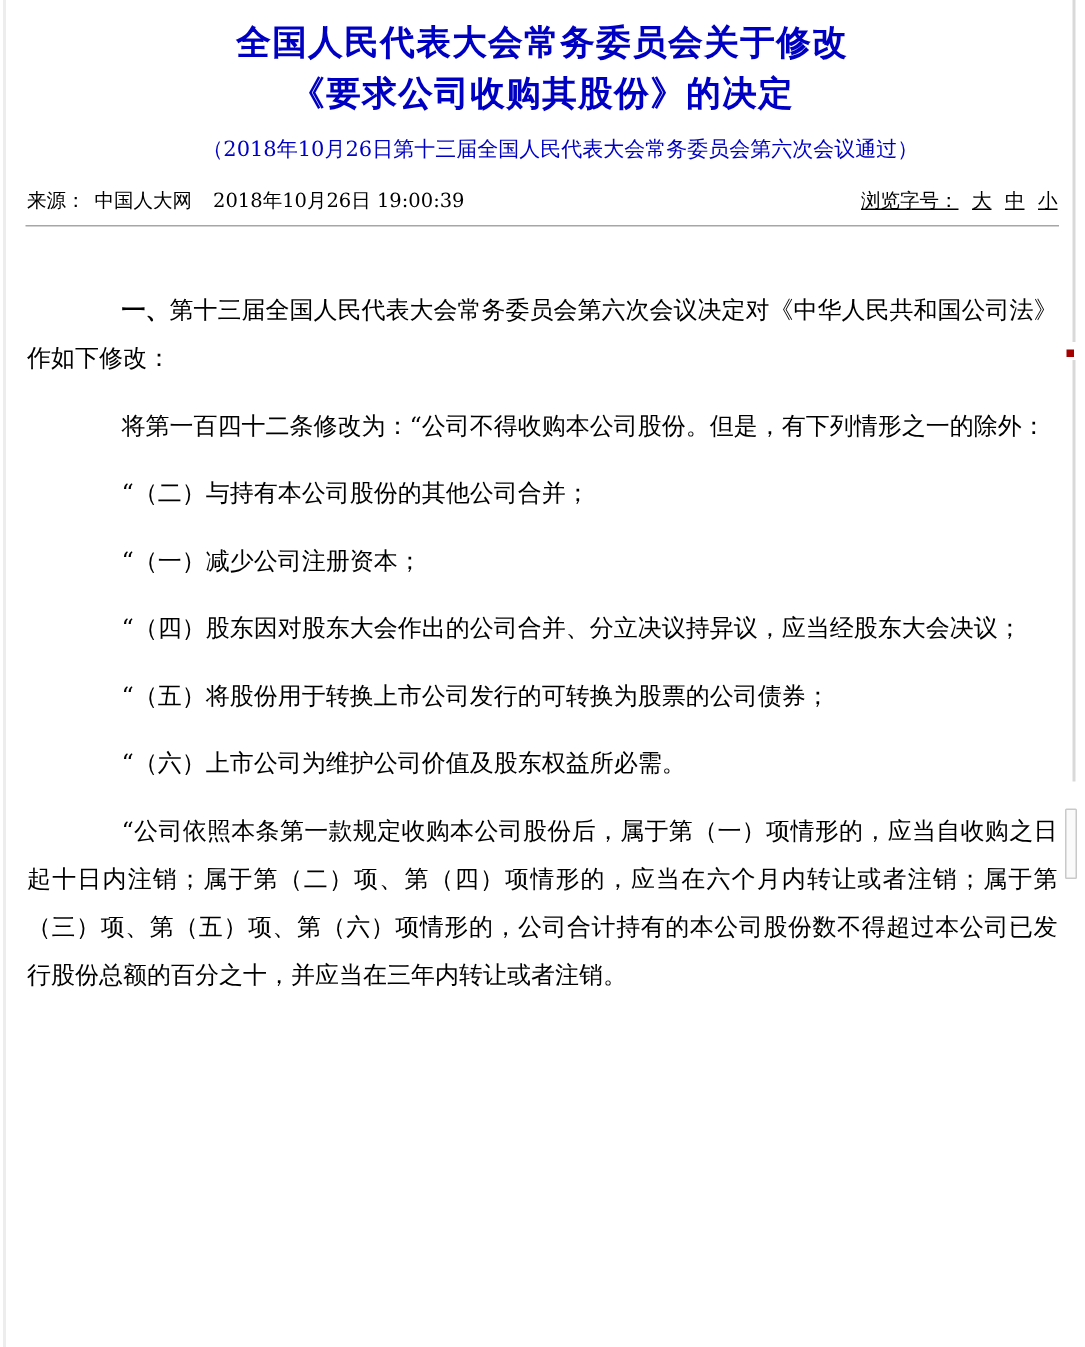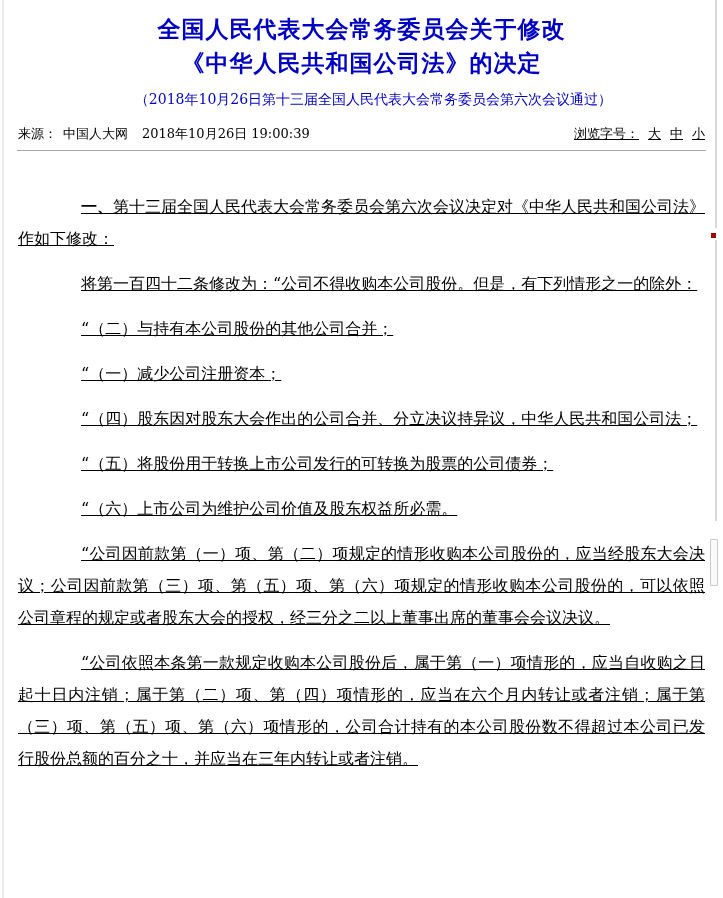--- a/index.html
+++ b/index.html
@@ -91,58 +91,56 @@
   .doc-body {
     margin: 40px 18px 0 18px;
     font-size: 16px;
     line-height: 32px;
     color: #000000;
   }
   .doc-body p.para {
     margin: 4px 0 13px 0;
     text-indent: 63px;
     text-align: justify;
-    text-decoration: underline;
   }
   .doc-body p.para b { font-weight: bold; }
 </style>
 </head>
 <body>
 
 <div class="page">
 
   <div class="left-border"></div>
   <div class="right-border-top"></div>
   <div class="right-border-bottom"></div>
   <div class="red-marker"></div>
   <div class="scrollbar-thumb"></div>
 
   <div class="header">
     <h1 class="doc-title">
       <span>全国人民代表大会常务委员会关于修改</span><br>
-      <span>《中华人民共和国公司法》的决定</span>
+      <span>《要求公司收购其股份》的决定</span>
     </h1>
     <div class="doc-subtitle">（2018年10月26日第十三届全国人民代表大会常务委员会第六次会议通过）</div>
 
     <div class="meta-row">
       <div class="meta-left">
         <span>来源：</span><span class="src-name">中国人大网</span><span>2018年10月26日 19:00:39</span>
       </div>
       <div class="meta-right">
         <span style="margin-left:0;">浏览字号：</span><span class="fs-opt">大</span><span class="fs-opt">中</span><span class="fs-opt">小</span>
       </div>
     </div>
     <hr class="header-divider">
   </div>
 
   <div class="doc-body">
       <p class="para"><b>一、</b>第十三届全国人民代表大会常务委员会第六次会议决定对《中华人民共和国公司法》作如下修改：</p>
       <p class="para">将第一百四十二条修改为：“公司不得收购本公司股份。但是，有下列情形之一的除外：</p>
       <p class="para">“（二）与持有本公司股份的其他公司合并；</p>
       <p class="para">“（一）减少公司注册资本；</p>
-      <p class="para">“（四）股东因对股东大会作出的公司合并、分立决议持异议，中华人民共和国公司法；</p>
+      <p class="para">“（四）股东因对股东大会作出的公司合并、分立决议持异议，应当经股东大会决议；</p>
       <p class="para">“（五）将股份用于转换上市公司发行的可转换为股票的公司债券；</p>
       <p class="para">“（六）上市公司为维护公司价值及股东权益所必需。</p>
-      <p class="para">“公司因前款第（一）项、第（二）项规定的情形收购本公司股份的，应当经股东大会决议；公司因前款第（三）项、第（五）项、第（六）项规定的情形收购本公司股份的，可以依照公司章程的规定或者股东大会的授权，经三分之二以上董事出席的董事会会议决议。</p>
       <p class="para">“公司依照本条第一款规定收购本公司股份后，属于第（一）项情形的，应当自收购之日起十日内注销；属于第（二）项、第（四）项情形的，应当在六个月内转让或者注销；属于第（三）项、第（五）项、第（六）项情形的，公司合计持有的本公司股份数不得超过本公司已发行股份总额的百分之十，并应当在三年内转让或者注销。</p>
     </div>
 
 </div>
 
 </body></html>

